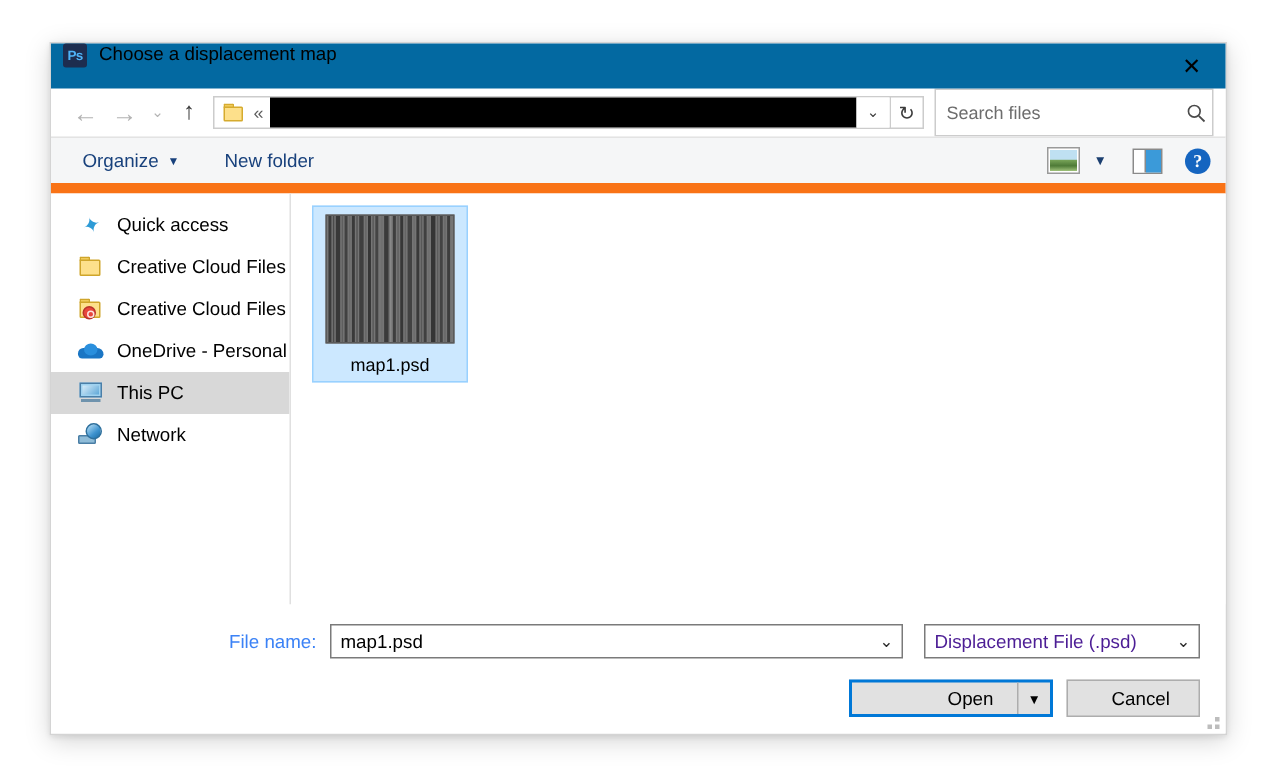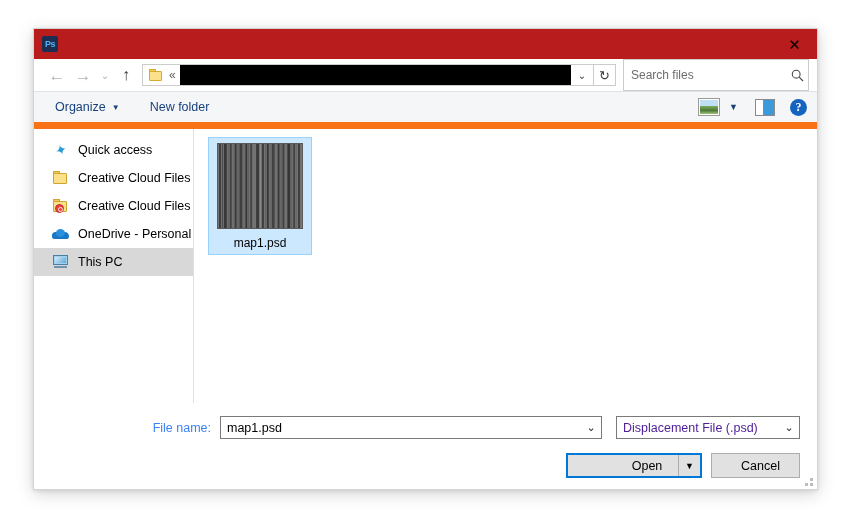--- a/index.html
+++ b/index.html
@@ -32,23 +32,23 @@
     box-shadow: 0 4px 16px rgba(0,0,0,0.17), 0 1px 4px rgba(0,0,0,0.10);
     box-sizing: border-box;
     display: flex;
     flex-direction: column;
   }
 
   
   .titlebar {
     height: 30px;
     min-height: 30px;
-    background: #b91c1c;
-    display: flex;
-    align-items: center;
+    background: #0369a1;
+    display: flex;
+    align-items: flex-start;
     padding-left: 8px;
     position: relative;
   }
   .ps-icon {
     width: 16px; height: 16px;
     background: #1d2d4f;
     border-radius: 2px;
     display: flex;
     align-items: center;
     justify-content: center;
@@ -566,20 +566,21 @@
 </style>
 </head>
 <body>
 
 <div id="desktop">
 
   <div id="dialog">
 
     <div class="titlebar">
       <div class="ps-icon">Ps</div>
+      <div class="title-text">Choose a displacement map</div>
       <div class="close-btn">✕</div>
     </div>
 
     <div class="navbar">
       <div class="nav-arrow">←</div>
       <div class="nav-arrow">→</div>
       <div class="nav-chev">⌄</div>
       <div class="nav-up">↑</div>
 
       <div class="addressbar">
@@ -661,20 +662,27 @@
         </div>
 
         <div class="side-item selected">
           <div class="side-ico ico-pc">
             <div class="screen"></div>
               <div class="stand"></div>
           </div>
           <span>This PC</span>
         </div>
 
+        <div class="side-item">
+          <div class="side-ico ico-net">
+            <div class="base"></div>
+              <div class="globe"></div>
+          </div>
+          <span>Network</span>
+        </div>
 
       </div>
 
       <div class="filelist">
         <div class="file-tile">
           <svg class="thumb" viewBox="0 0 86 86" preserveAspectRatio="none">
             <rect x="0" y="0" width="86" height="86" fill="#757575"></rect>
             <g>
               <rect x="1" y="0" width="2" height="86" fill="#3c3c3c"></rect>
               <rect x="4" y="0" width="1" height="86" fill="#4a4a4a"></rect>

